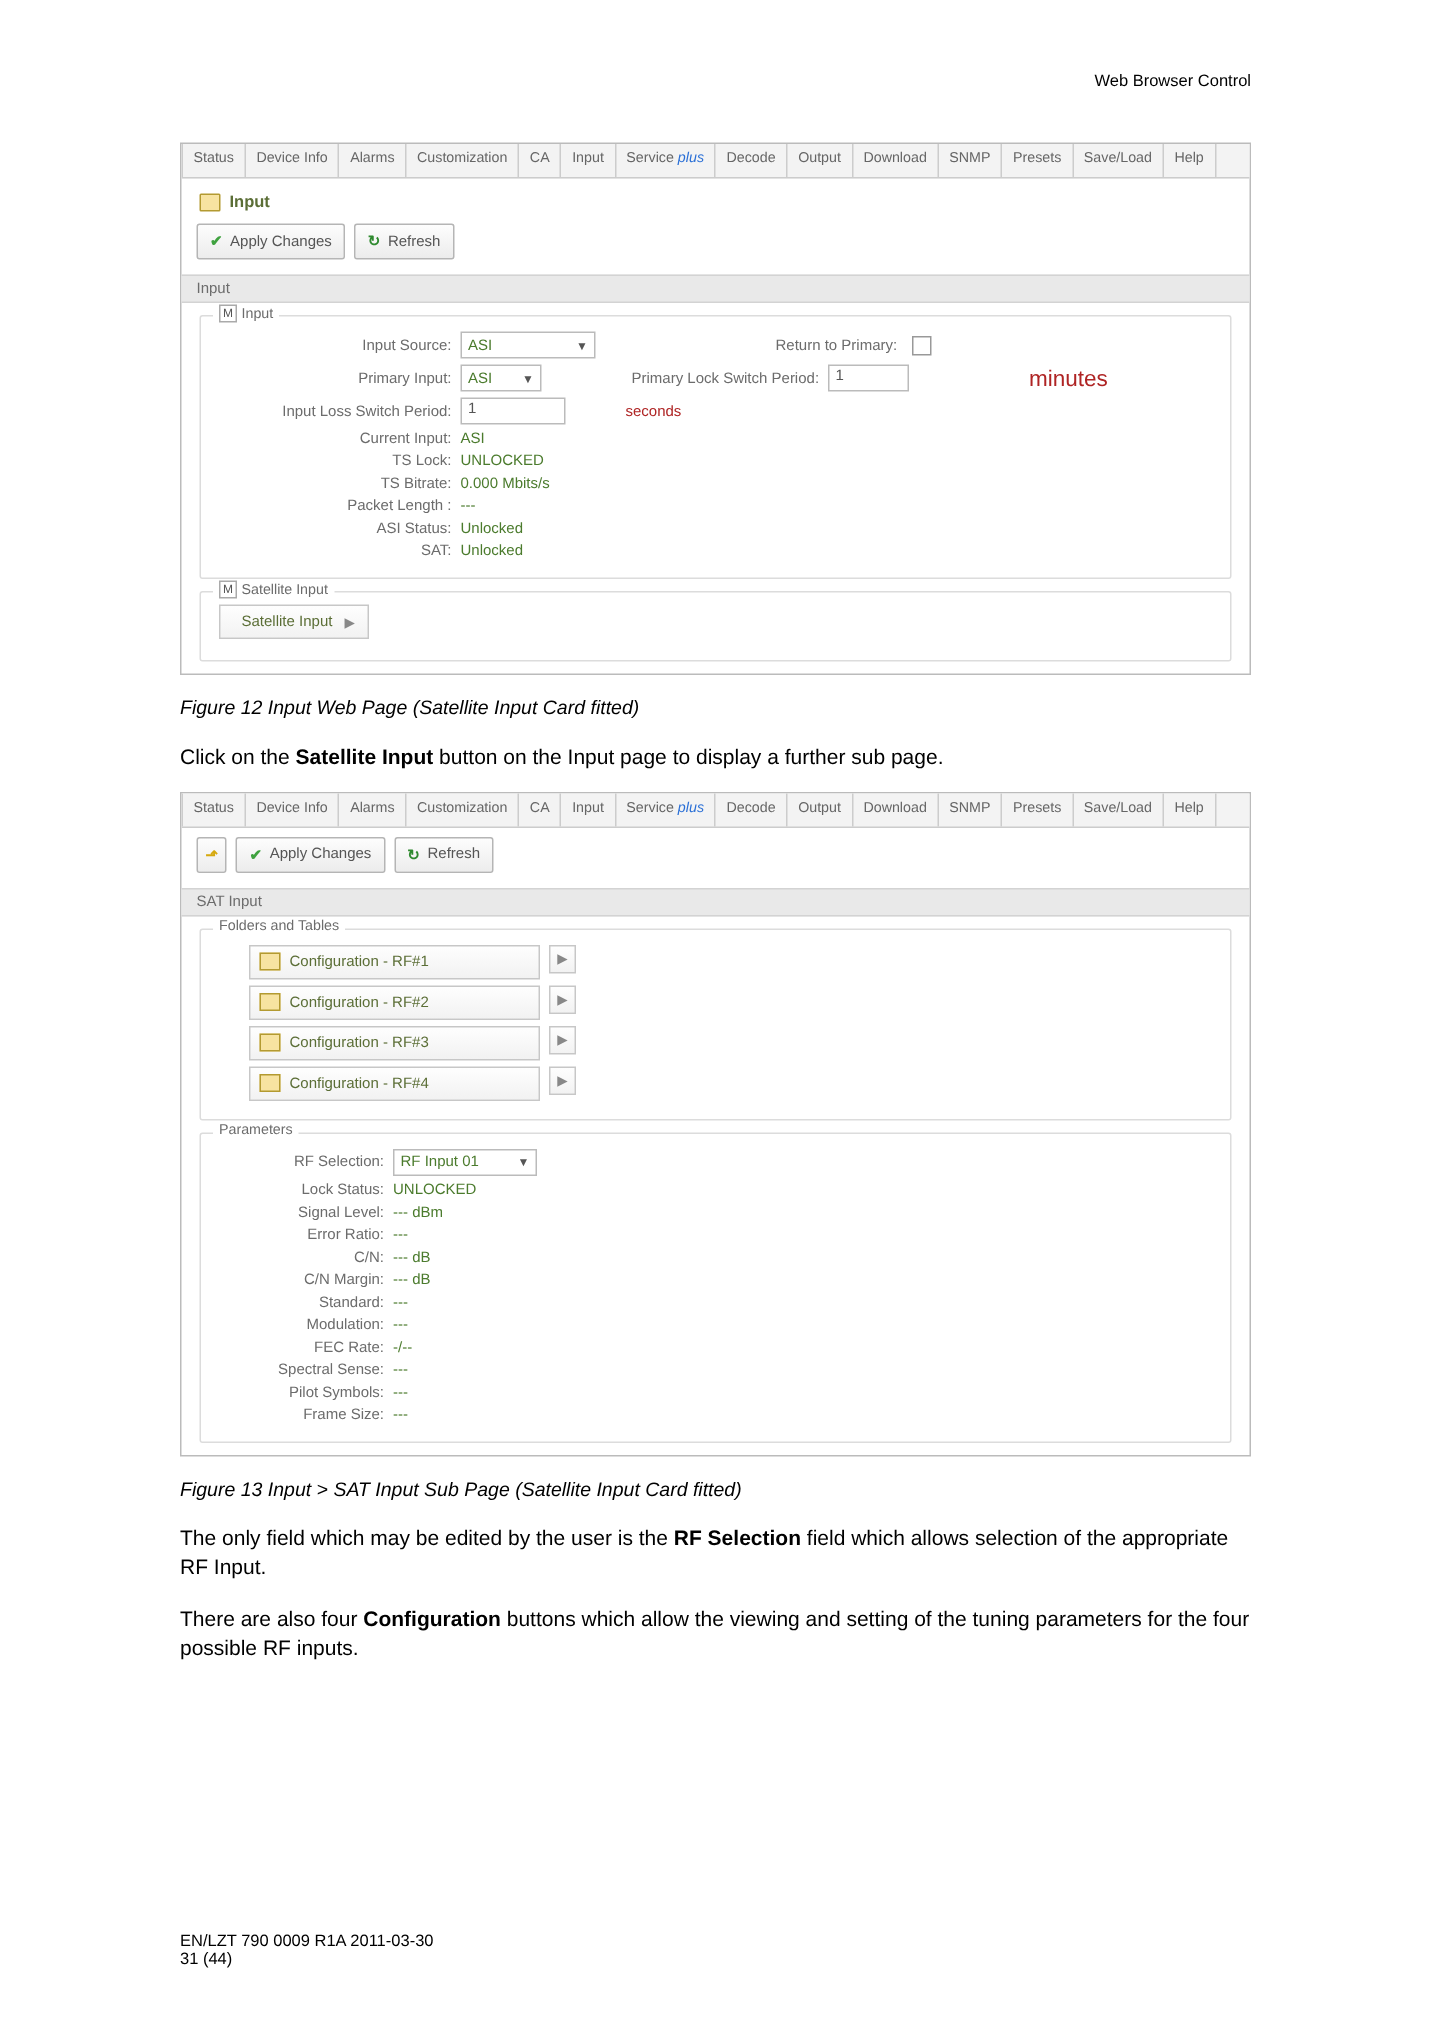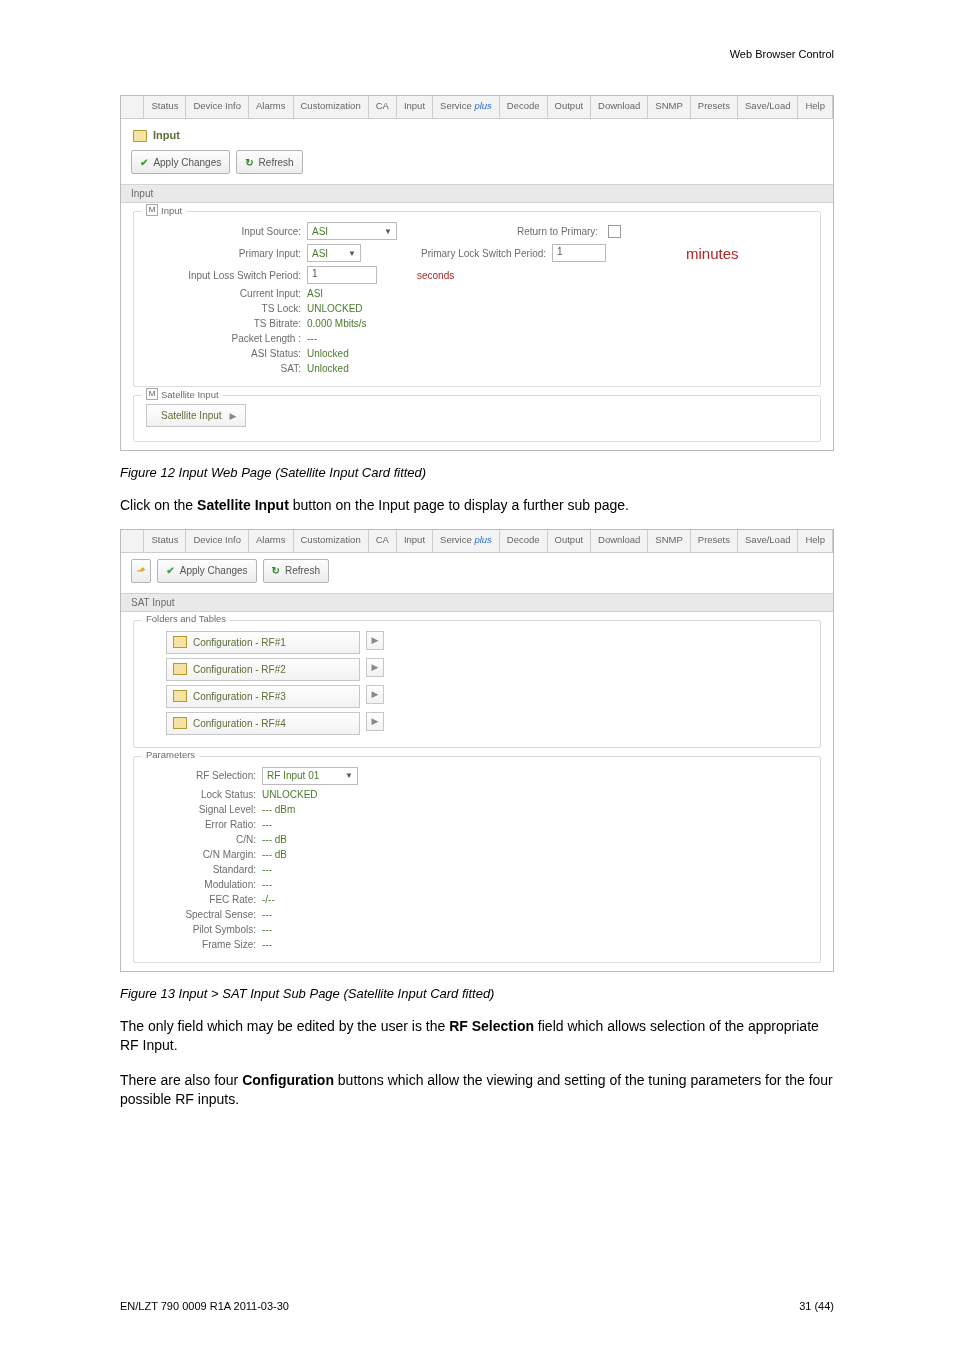--- a/index.html
+++ b/index.html
@@ -27,21 +27,20 @@
     font-family: Verdana, Tahoma, sans-serif;
     font-size: 10px;
     color: #555;
   }
   .tabstrip {
     display: flex;
     border-bottom: 1px solid #ccc;
     background: #f3f3f3;
     height: 22px;
     align-items: stretch;
-    justify-content: flex-end;
   }
   .tab {
     padding: 4px 7px 3px 7px;
     border-right: 1px solid #ccc;
     font-size: 9.5px;
     color: #666;
     white-space: nowrap;
   }
   .tab:first-child { border-left: 1px solid #ccc; }
   .tab .sp-blue { color: #2a6fd6; font-style: italic; }
@@ -235,20 +234,21 @@
 
   .footer {
     position: absolute;
     bottom: 38px;
     left: 120px;
     right: 120px;
     display: flex;
     justify-content: space-between;
     font-size: 11px;
     color: #000;
+    flex-direction: column;
   }
 </style>
 </head>
 <body>
 
 <div class="header-right">Web Browser Control</div>
 
 <div style="height:95px"></div>
 
 <div class="screenshot">

